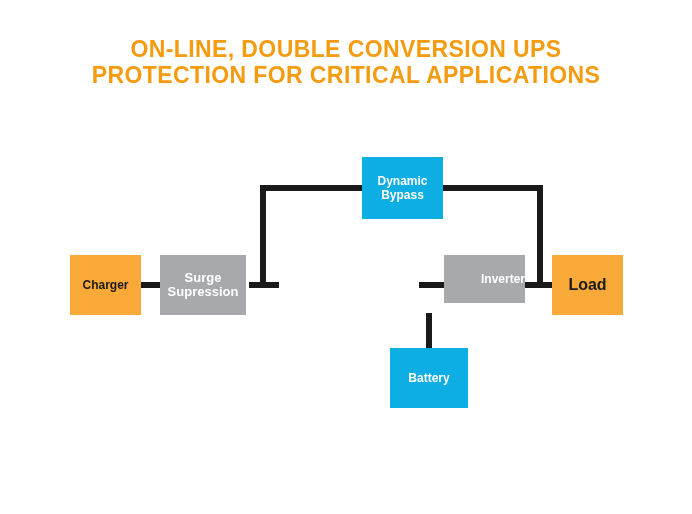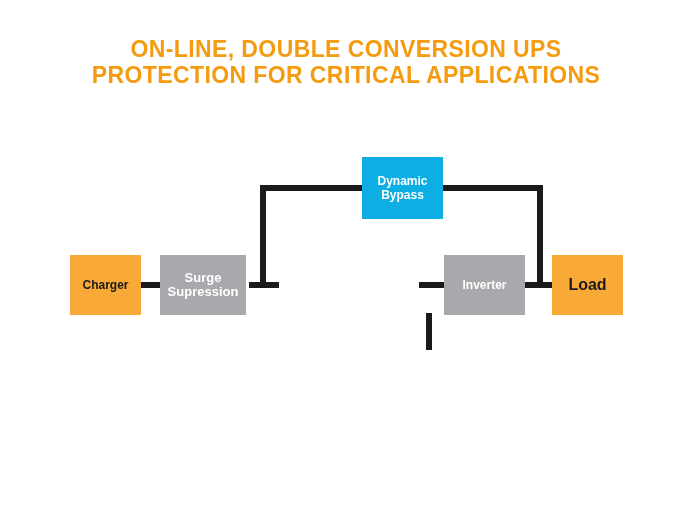--- a/index.html
+++ b/index.html
@@ -74,21 +74,21 @@
     line-height: 14px;
   }
 
   .block.orange { background: #F9A937; color: #1A1A1A; }
   .block.gray   { background: #A7A9AC; color: #ffffff; }
   .block.blue   { background: #0CAEE4; color: #ffffff; }
 
   #blk-utility  { left: 70px;  top: 255px; width: 71px;  height: 60px; font-size: 12px; }
   #blk-surge    { left: 160px; top: 255px; width: 86px;  height: 60px; font-size: 13px; }
   #blk-pfc      { left: 277px; top: 255px; width: 143px; height: 60px; font-size: 11px; }
-  #blk-inverter { left: 444px; top: 255px; width: 81px;  height: 60px; font-size: 12px; }
+  #blk-inverter { left: 444px; top: 255px; width: 81px;  height: 48px; font-size: 12px; justify-content: flex-end; }
   #blk-load     { left: 552px; top: 255px; width: 71px;  height: 60px; font-size: 16px; }
   #blk-bypass   { left: 362px; top: 157px; width: 81px;  height: 62px; font-size: 12px; }
   #blk-battery  { left: 390px; top: 348px; width: 78px;  height: 60px; font-size: 12px; }
 
   
   #ln-util-surge  { left: 140px; top: 282px; width: 22px; }
   #ln-surge-pfc   { left: 249px; top: 282px; width: 30px; }
   #ln-pfc-inv     { left: 419px; top: 282px; width: 27px; }
   #ln-inv-load    { left: 524px; top: 282px; width: 30px; }
 
@@ -142,15 +142,18 @@
 
     <div class="block orange" id="blk-load">
       <span class="lbl">Load</span>
     </div>
 
     <div class="block blue" id="blk-bypass">
       <span class="lbl">Dynamic
 Bypass</span>
     </div>
 
+    <div class="block blue" id="blk-battery">
+      <span class="lbl">Battery</span>
+    </div>
 
   </div>
 </div>
 
 </body></html>

